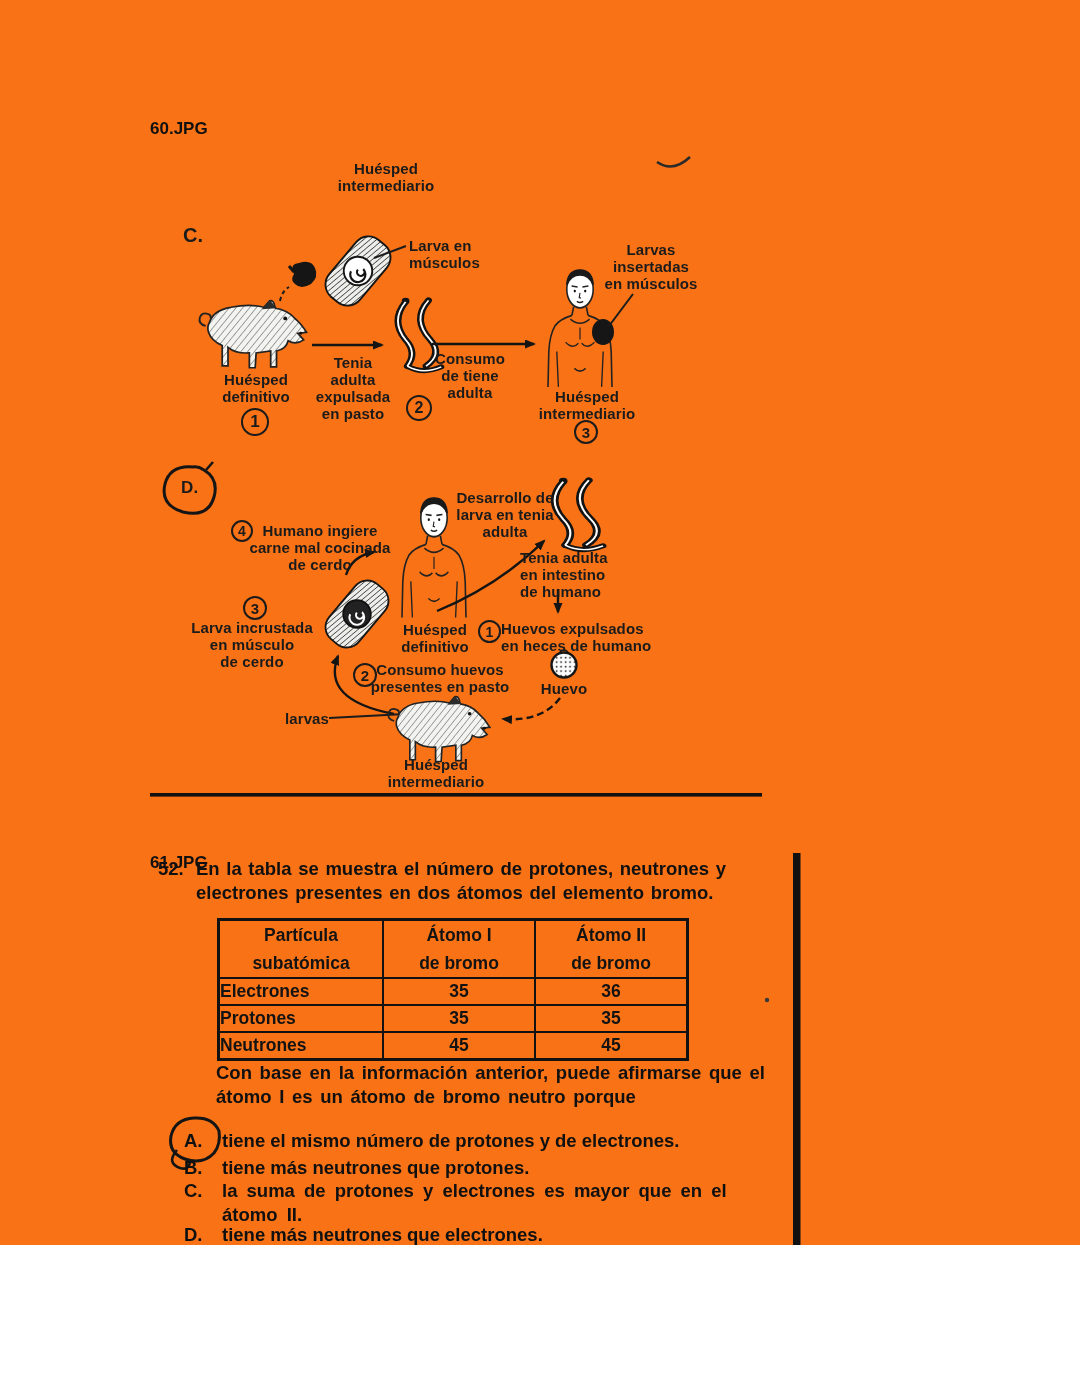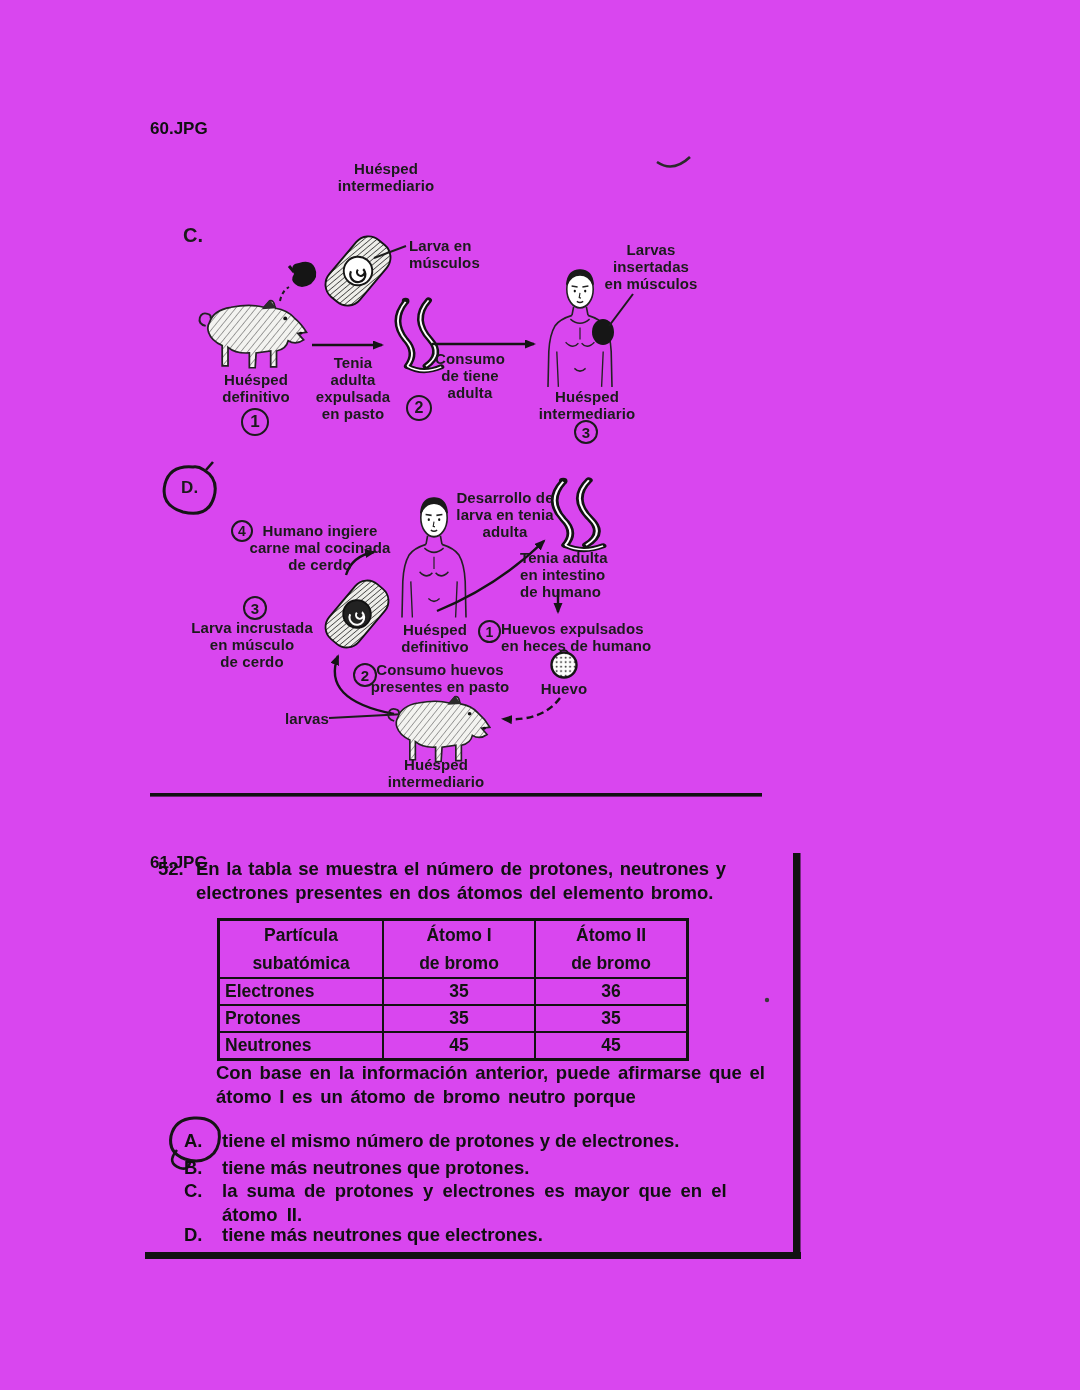--- a/index.html
+++ b/index.html
@@ -1,20 +1,20 @@
 <!DOCTYPE html>
 <html><head>
 <meta charset="utf-8">
 <style>
   html,body{margin:0;padding:0;}
   body{
     width:1080px;height:1397px;background:#ffffff;
     font-family:"Liberation Sans", sans-serif;color:#161616;
   }
-  .stage{position:relative;width:1080px;height:1390px;overflow:hidden;background:#d946ef;}
+  .stage{position:relative;width:1080px;height:1245px;overflow:hidden;background:#f97316;}
   svg.art{position:absolute;left:0;top:0;z-index:1;}
   .txt{position:absolute;z-index:2;}
   .file-label{font-size:17px;font-weight:bold;color:#101010;}
   .lbl{
     position:absolute;z-index:2;font-size:15px;line-height:17px;font-weight:bold;
     white-space:pre-line;color:#1b1b1b;letter-spacing:.1px;
   }
   .ctr{transform:translateX(-50%);text-align:center;}
   .big{font-size:20px;}
   .num{
@@ -37,21 +37,21 @@
   table.atoms{border-width:3px;}
   table.atoms th{
     width:150px;height:48px;font-size:17.5px;line-height:28px;font-weight:bold;
     text-align:center;vertical-align:middle;white-space:pre-line;padding:0;color:#131313;
   }
   table.atoms th:first-child{width:162px;}
   table.atoms td{
     height:25px;font-size:17.5px;font-weight:bold;text-align:center;vertical-align:middle;
     padding:0;color:#131313;
   }
-  table.atoms td:first-child{text-align:left;padding-left:5px;}
+  table.atoms td:first-child{text-align:left;}
 </style>
 </head>
 <body>
 
 <div class="stage">
 
   <svg class="art" width="1080" height="1397" viewBox="0 0 1080 1397">
     <defs>
       <pattern id="hatch" width="5.5" height="5.5" patternUnits="userSpaceOnUse" patternTransform="rotate(38)">
         <rect width="5.5" height="5.5" fill="#f3f3f0"></rect>

